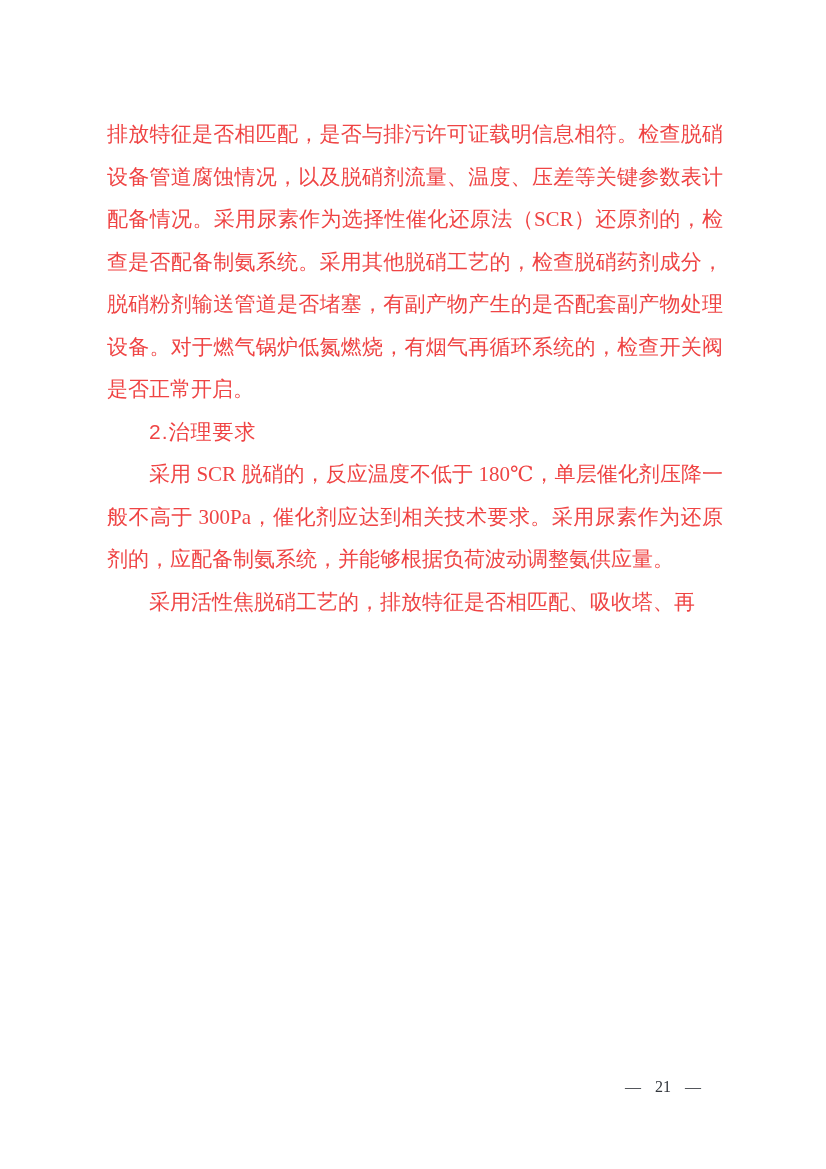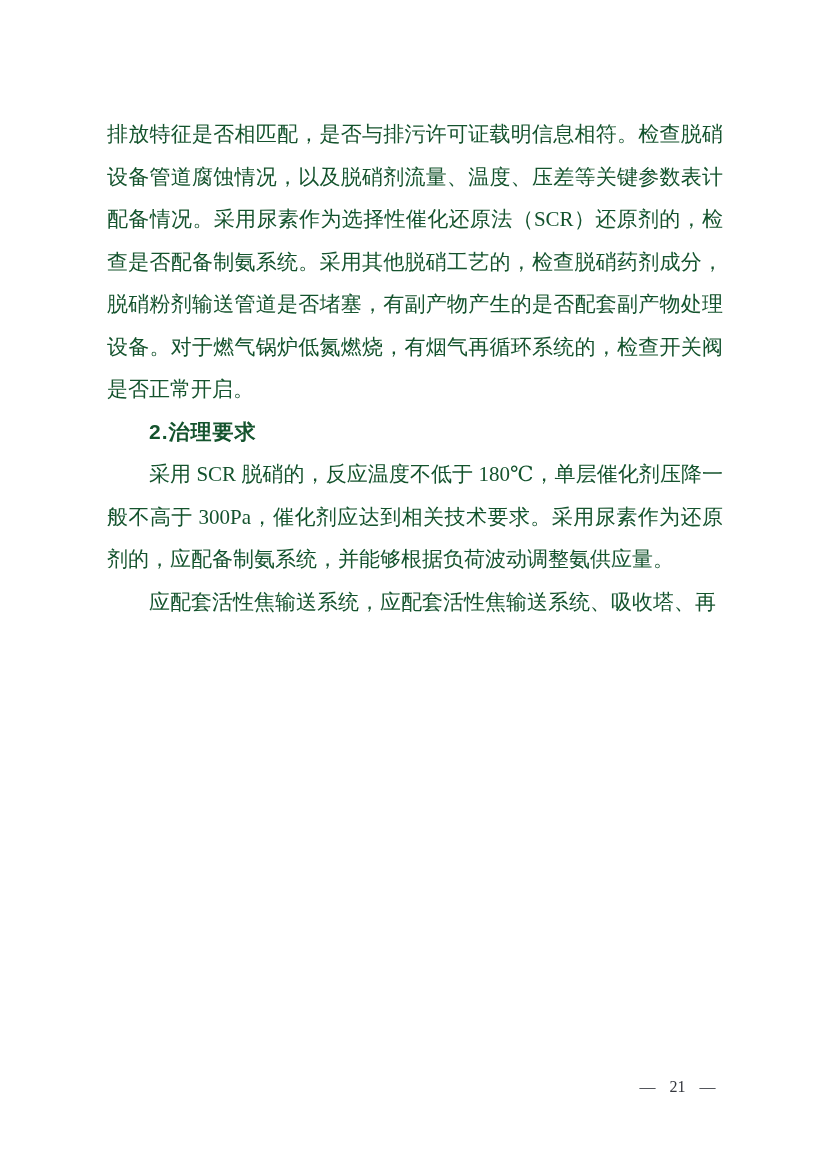--- a/index.html
+++ b/index.html
@@ -15,59 +15,58 @@
     overflow: hidden;
     font-family: "Liberation Serif", "DejaVu Serif", serif;
   }
   .content {
     position: absolute;
     left: 107px;
     top: 113px;
     width: 616px;
     font-size: 21px;
     line-height: 42.5px;
-    color: #14532d;
+    color: #ef4444;
     text-align: justify;
     text-justify: inter-character;
   }
   .content p {
     margin: 0;
     padding: 0;
   }
   .para-indent {
     text-indent: 2em;
   }
   .para-continuation {
     text-indent: 0;
   }
   .section-heading {
     text-indent: 2em;
-    font-weight: bold;
+    font-weight: normal;
     font-family: "Liberation Sans", "DejaVu Sans", sans-serif;
     letter-spacing: 1px;
   }
   .footer {
     position: absolute;
     left: 625px;
     top: 1078px;
     width: 105px;
-    text-align: center;
     font-size: 16px;
     color: #33373d;
     word-spacing: 10px;
     font-family: "Liberation Serif", "DejaVu Serif", serif;
   }
 </style>
 </head>
 <body>
 
 <div class="page">
 
   <div class="content">
     <p class="para-continuation">排放特征是否相匹配，是否与排污许可证载明信息相符。检查脱硝设备管道腐蚀情况，以及脱硝剂流量、温度、压差等关键参数表计配备情况。采用尿素作为选择性催化还原法（SCR）还原剂的，检查是否配备制氨系统。采用其他脱硝工艺的，检查脱硝药剂成分，脱硝粉剂输送管道是否堵塞，有副产物产生的是否配套副产物处理设备。对于燃气锅炉低氮燃烧，有烟气再循环系统的，检查开关阀是否正常开启。</p>
     <p class="section-heading">2.治理要求</p>
     <p class="para-indent">采用 SCR 脱硝的，反应温度不低于 180℃，单层催化剂压降一般不高于 300Pa，催化剂应达到相关技术要求。采用尿素作为还原剂的，应配备制氨系统，并能够根据负荷波动调整氨供应量。</p>
-    <p class="para-indent">应配套活性焦输送系统，应配套活性焦输送系统、吸收塔、再</p>
+    <p class="para-indent">采用活性焦脱硝工艺的，排放特征是否相匹配、吸收塔、再</p>
   </div>
 
   <div class="footer">— 21 —</div>
 
 </div>
 
 </body></html>

